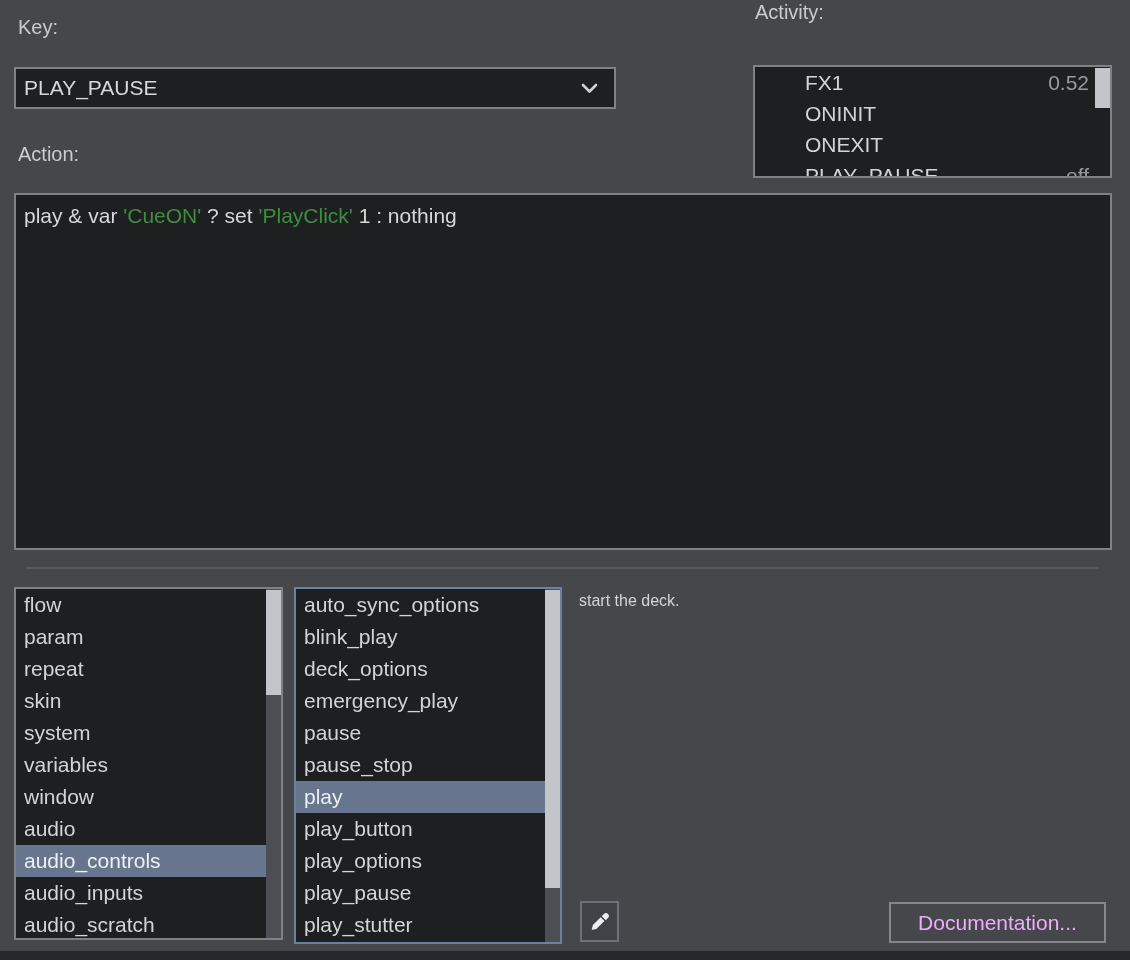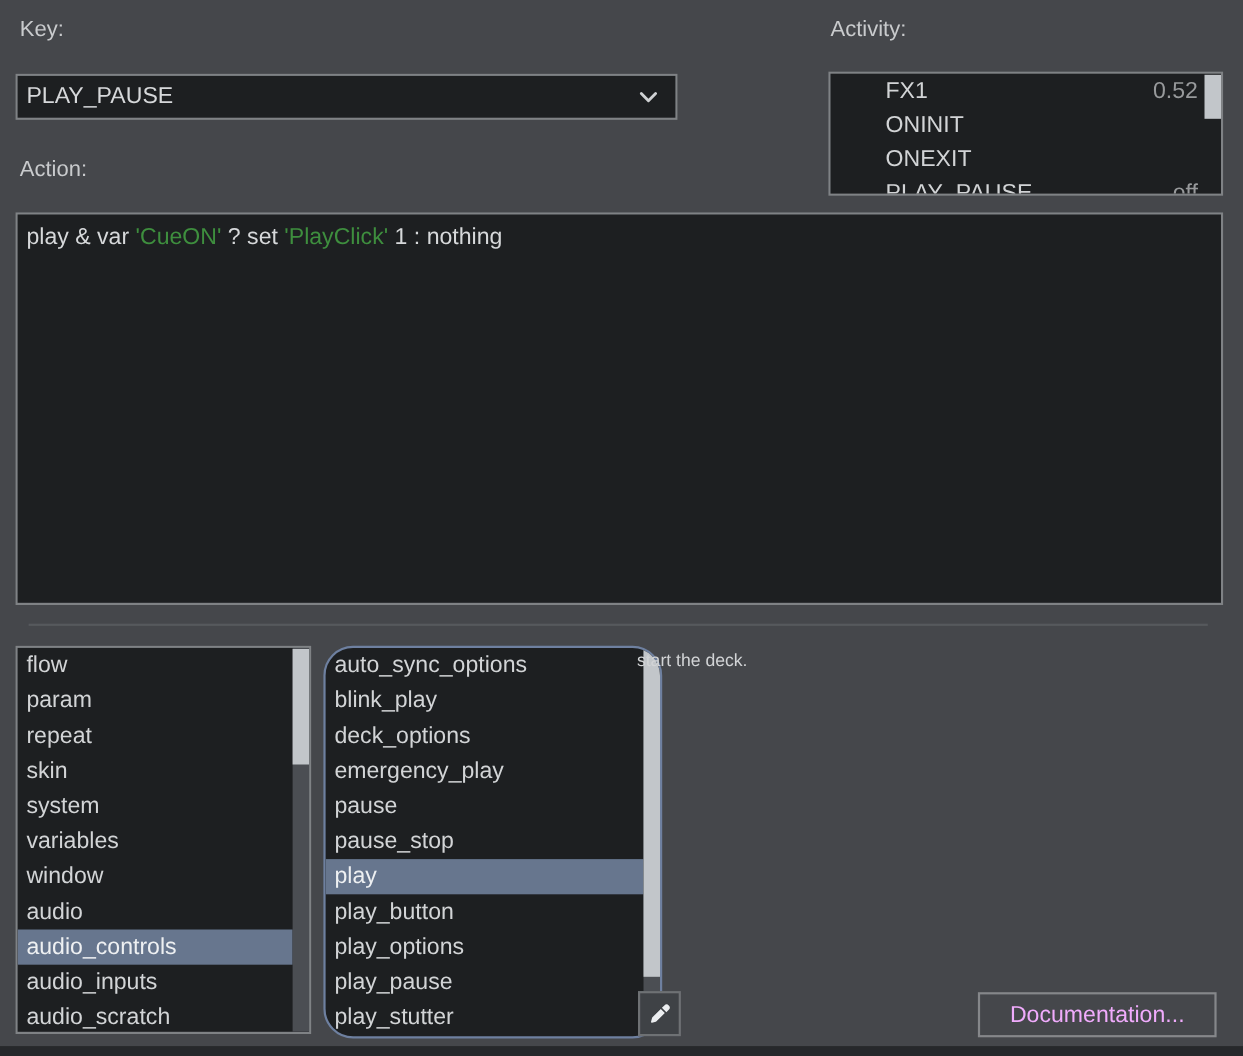--- a/index.html
+++ b/index.html
@@ -34,21 +34,21 @@
   
   #action-box { left:14px; top:193px; width:1098px; height:357px;
     padding:9px 8px; font-size:21px; color:#d6d8da; white-space:pre-wrap; }
   .tok-string { color:var(--green); }
 
   
   #divider { left:26px; top:567px; width:1072px; height:2px; background:#56595d; }
 
   
   #cat-list { left:14px; top:587px; width:269px; height:353px; }
-  #cmd-list { left:294px; top:587px; width:308px; height:357px; border-color:#6e80a0;border-radius:27px; }
+  #cmd-list { left:294px; top:587px; width:268px; height:357px; border-color:#6e80a0; }
   .list-rows { position:absolute; left:0; top:0; right:15px; }
   .list-row { height:32px; line-height:32px; padding-left:8px; font-size:21px;
     white-space:nowrap; overflow:hidden; }
   .list-row.selected { background:var(--sel); color:#eef0f2; }
 
   
   #desc-text { left:579px; top:592px; font-size:16px; color:#d2d4d6; }
 
   
   #eyedropper-btn { left:580px; top:901px; width:39px; height:41px; box-sizing:border-box;
@@ -57,21 +57,21 @@
   #doc-btn { left:889px; top:902px; width:217px; height:41px; box-sizing:border-box;
     border:2px solid #85878a; background:transparent; display:flex; align-items:center;
     justify-content:center; font-size:21px; color:#f0abfc; cursor:default; }
 
   #bottom-strip { left:0; top:951px; width:1130px; height:9px; background:#26282b; }
 </style>
 </head>
 <body style="--sel: #67768e; --green: #3e8e3e; --boxbg: #1d1f21; --thumb: #c2c6ca;">
 
 <div class="abs panel-label" style="left:18px; top:16px;">Key:</div>
-<div class="abs panel-label" style="left:755px; top:16px;">Activity:</div>
+<div class="abs panel-label" style="left:755px; top:1px;">Activity:</div>
 <div class="abs panel-label" style="left:18px; top:143px;">Action:</div>
 
 <div class="box" id="key-select">
   <span>PLAY_PAUSE</span>
   <span style="display:flex;">
     <svg width="17" height="11" viewBox="0 0 17 11">
       <polyline points="2,2 8.5,8.5 15,2" fill="none" stroke="#cfd1d3" stroke-width="2.6" stroke-linecap="round" stroke-linejoin="round"></polyline>
     </svg>
   </span>
 </div>

